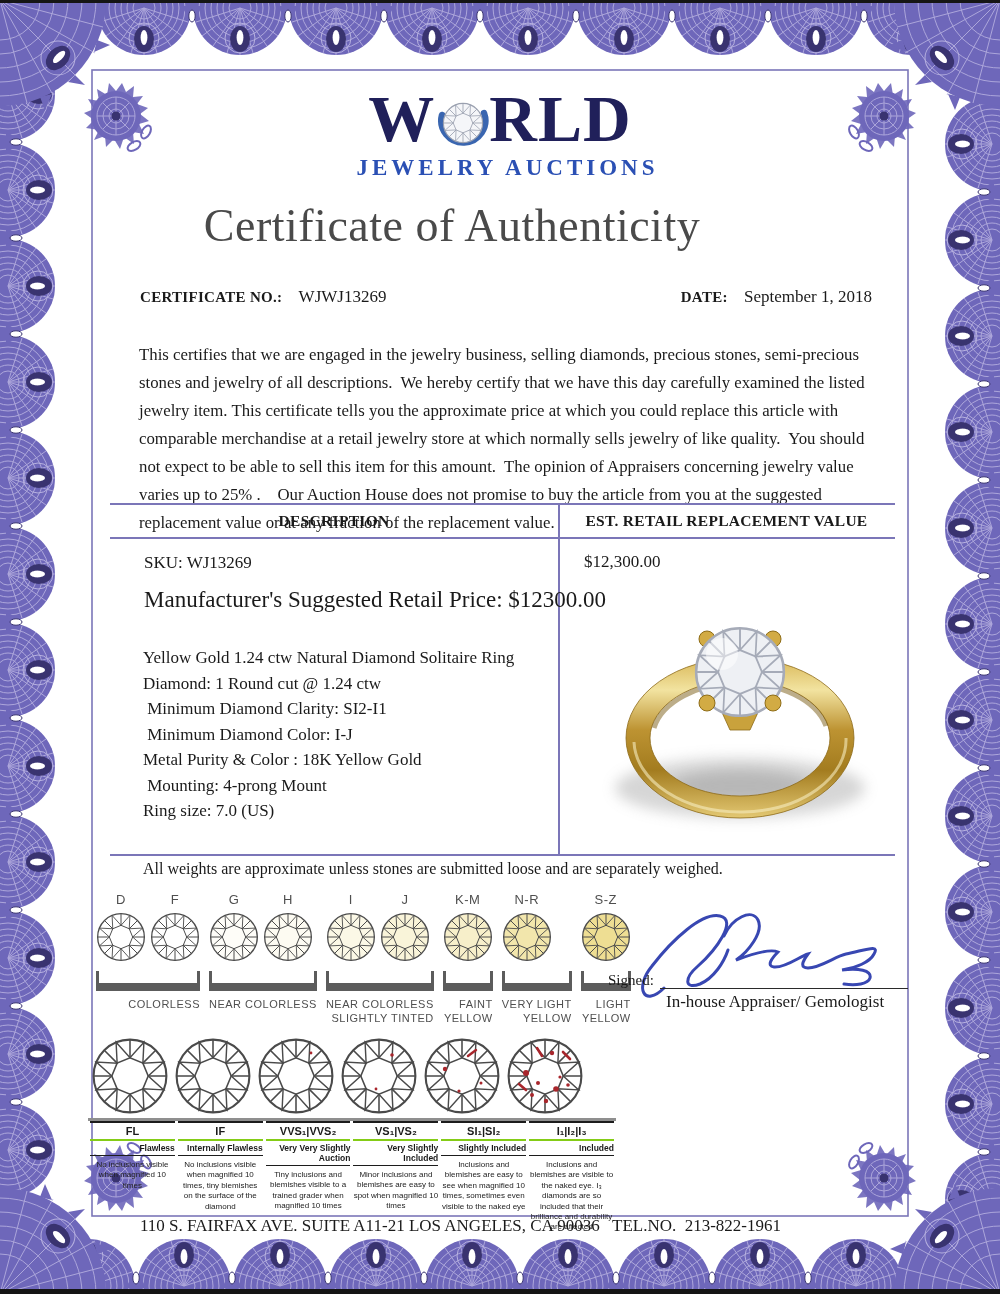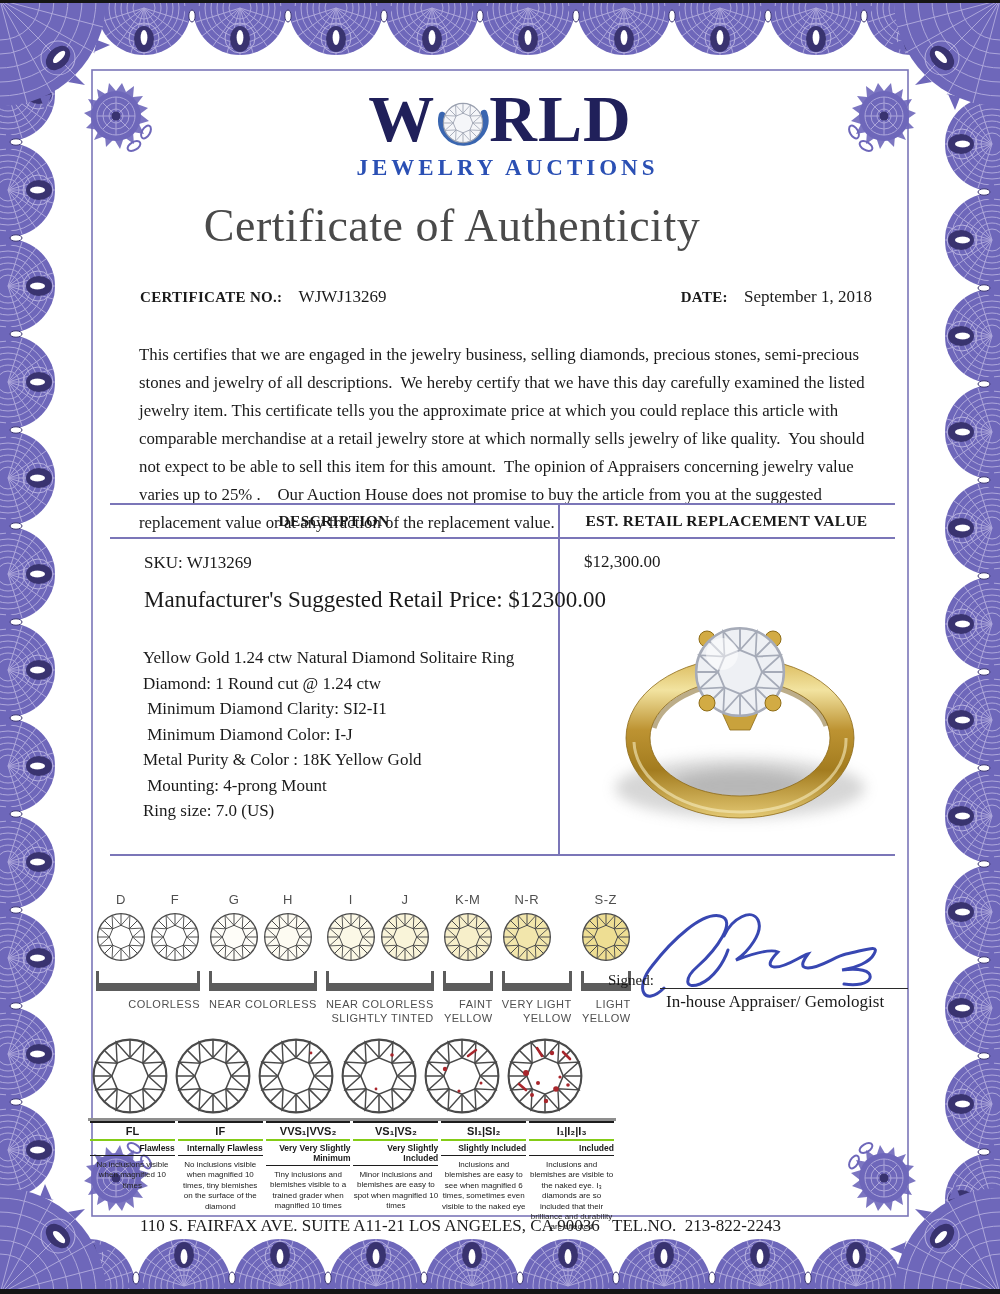--- a/index.html
+++ b/index.html
@@ -224,20 +224,21 @@
       <path d="M36,132 a106,72 0 0 0 212,-4" fill="none" stroke="#f7ecc0" stroke-width="3" opacity="0.6"></path>
       <path d="M122,98 L162,98 L152,120 L132,120 Z" fill="#c9a23c" stroke="#8d6a18" stroke-width="0.8"></path>
       <circle cx="109" cy="29" r="8" fill="#d2ab44" stroke="#8e6c16"></circle>
       <circle cx="175" cy="29" r="8" fill="#d2ab44" stroke="#8e6c16"></circle>
       <use href="#dtop" x="95" y="15" width="94" height="94" fill="#eef0f4" color="#a6abb8"></use>
       <circle cx="124" cy="44" r="16" fill="#ffffff" opacity="0.5"></circle>
       <circle cx="109" cy="93" r="8" fill="#d2ab44" stroke="#8e6c16"></circle>
       <circle cx="175" cy="93" r="8" fill="#d2ab44" stroke="#8e6c16"></circle>
     </svg>
 
+    <div class="weights">All weights are approximate unless stones are submitted loose and are separately weighed.</div>
 
     <div class="cscale">
       <div class="cs-group">
         <div class="cs-cells">
           <div class="cs-cell">
             <div class="cs-letter">D</div>
             <svg class="cs-dia" viewBox="-26 -26 52 52">
                 <use href="#dtop" x="-26" y="-26" width="52" height="52" fill="#ffffff" color="#4d4d4d"></use>
               </svg>
           </div>
@@ -389,38 +390,38 @@
           <div class="cl-name">Flawless</div>
           <div class="cl-desc">No inclusions visible when magnified 10 times</div>
         </div>
         <div class="cl-lcol">
           <div class="cl-code">IF</div>
           <div class="cl-name">Internally Flawless</div>
           <div class="cl-desc">No inclusions visible when magnified 10 times, tiny blemishes on the surface of the diamond</div>
         </div>
         <div class="cl-lcol">
           <div class="cl-code">VVS₁|VVS₂</div>
-          <div class="cl-name">Very Very Slightly Minimum</div>
+          <div class="cl-name">Very Very Slightly Auction</div>
           <div class="cl-desc">Tiny inclusions and blemishes visible to a trained grader when magnified 10 times</div>
         </div>
         <div class="cl-lcol">
           <div class="cl-code">VS₁|VS₂</div>
           <div class="cl-name">Very Slightly Included</div>
           <div class="cl-desc">Minor inclusions and blemishes are easy to spot when magnified 10 times</div>
         </div>
         <div class="cl-lcol">
           <div class="cl-code">SI₁|SI₂</div>
           <div class="cl-name">Slightly Included</div>
-          <div class="cl-desc">Inclusions and blemishes are easy to see when magnified 6 times, sometimes even visible to the naked eye</div>
+          <div class="cl-desc">Inclusions and blemishes are easy to see when magnified 10 times, sometimes even visible to the naked eye</div>
         </div>
         <div class="cl-lcol">
           <div class="cl-code">I₁|I₂|I₃</div>
           <div class="cl-name">Included</div>
           <div class="cl-desc">Inclusions and blemishes are visible to the naked eye. I₃ diamonds are so included that their brilliance and durability are affected</div>
         </div>
       </div>
     </div>
 
     <div class="footer-address">110 S. FAIRFAX AVE. SUITE A11-21 LOS ANGELES, CA 90036</div>
-    <div class="footer-tel">TEL.NO.  213-822-2243</div>
+    <div class="footer-tel">TEL.NO.  213-822-1961</div>
 
   </div>
 </div>
 
 </body></html>

